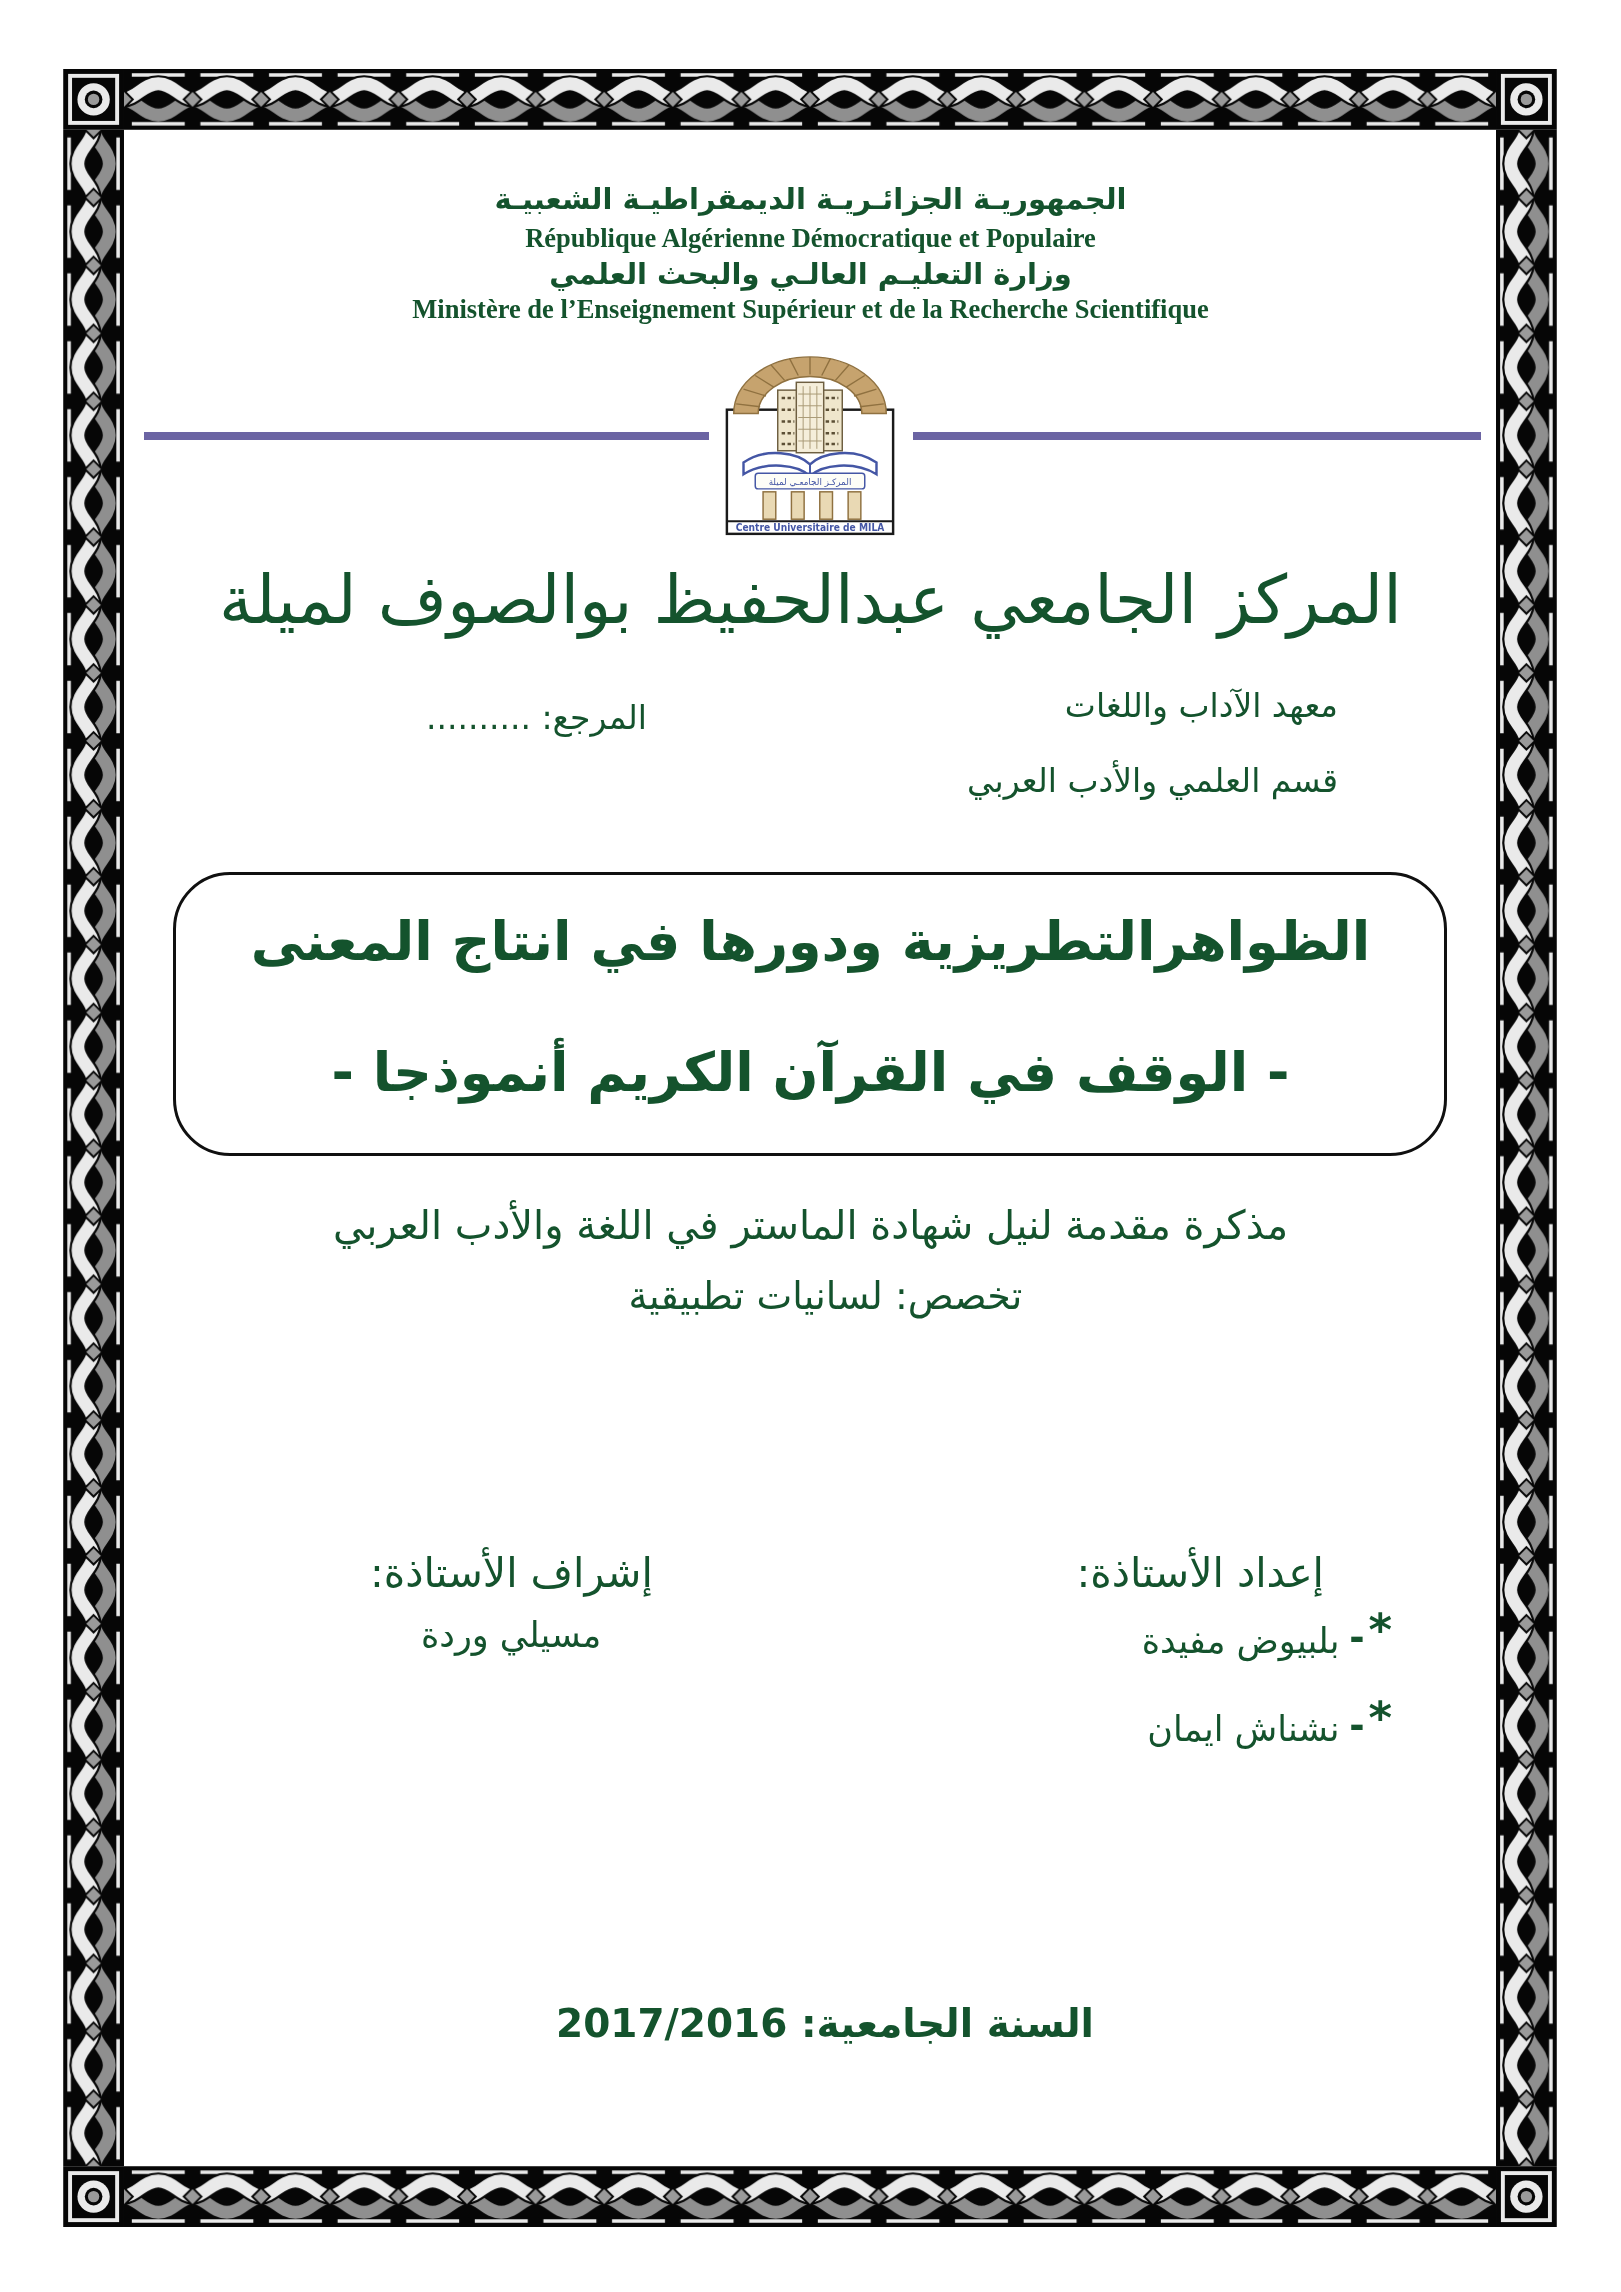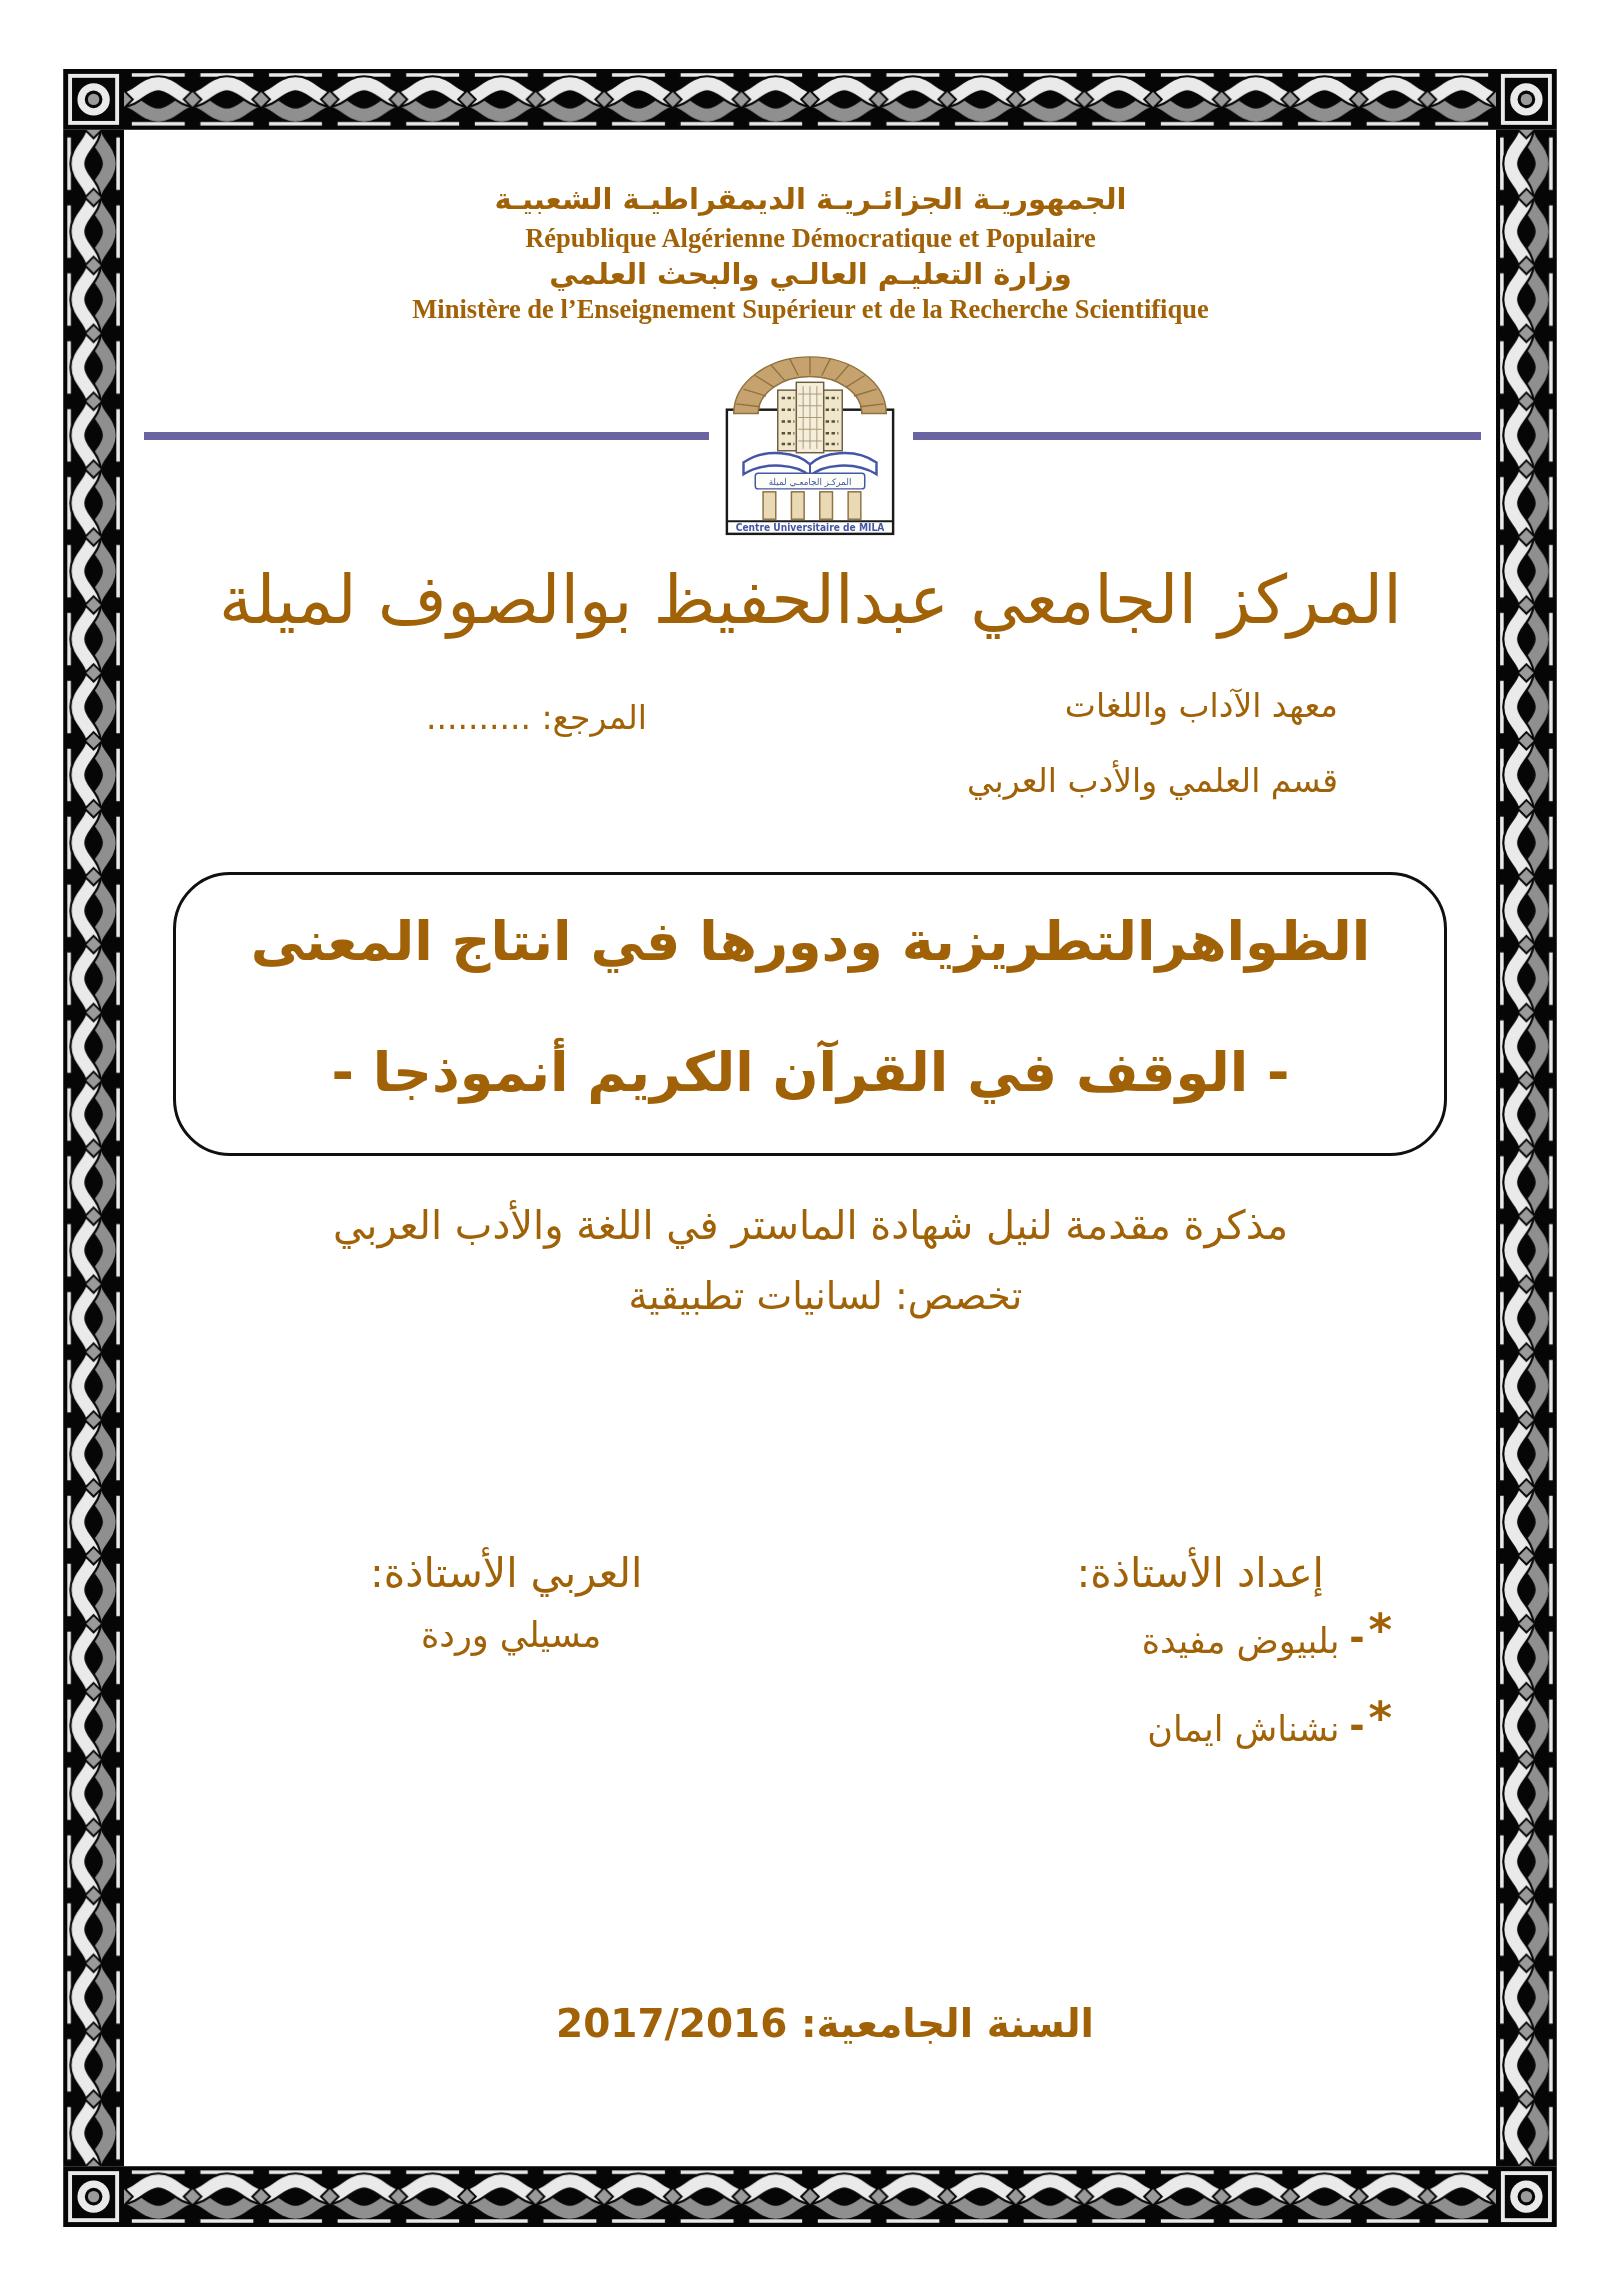--- a/index.html
+++ b/index.html
@@ -1,18 +1,18 @@
 <!DOCTYPE html>
 <html><head>
 <meta charset="utf-8">
 <style>
   html,body{margin:0;padding:0;background:#ffffff;}
   .page{
     position:relative;width:1621px;height:2293px;background:#ffffff;
-    overflow:hidden;font-family:"DejaVu Sans",sans-serif;color:#a16207;
+    overflow:hidden;font-family:"DejaVu Sans",sans-serif;color:#14532d;
   }
   .abs{position:absolute;}
   .ctr{left:0;right:0;text-align:center;}
   .ar{direction:rtl;font-family:"DejaVu Sans",sans-serif;}
   .fr{font-family:"Liberation Serif",serif;font-weight:bold;}
   
   .hdr-ar1{top:182px;font-size:29px;font-weight:bold;}
   .hdr-fr1{top:223px;font-size:26.5px;}
   .hdr-ar2{top:257px;font-size:29px;font-weight:bold;}
   .hdr-fr2{top:294px;font-size:26.5px;}
@@ -139,21 +139,21 @@
   <div class="abs ar ref">المرجع: ..........</div>
 
   <div class="abs title-box"></div>
   <div class="abs ctr ar title-l1">الظواهرالتطريزية ودورها في انتاج المعنى</div>
   <div class="abs ctr ar title-l2">- الوقف في القرآن الكريم أنموذجا -</div>
 
   <div class="abs ctr ar memo">مذكرة مقدمة لنيل شهادة الماستر في اللغة والأدب العربي</div>
   <div class="abs ctr ar spec">تخصص: لسانيات تطبيقية</div>
 
   <div class="abs ar prep-label">إعداد الأستاذة:</div>
-  <div class="abs ar sup-label">العربي الأستاذة:</div>
+  <div class="abs ar sup-label">إشراف الأستاذة:</div>
 
   <div class="student-row student-1">
     <span class="star">*</span>
     <span class="dash">-</span>
     <span class="name ar">بلبيوض مفيدة</span>
   </div>
   <div class="student-row student-2">
     <span class="star">*</span>
     <span class="dash">-</span>
     <span class="name ar">نشناش ايمان</span>

